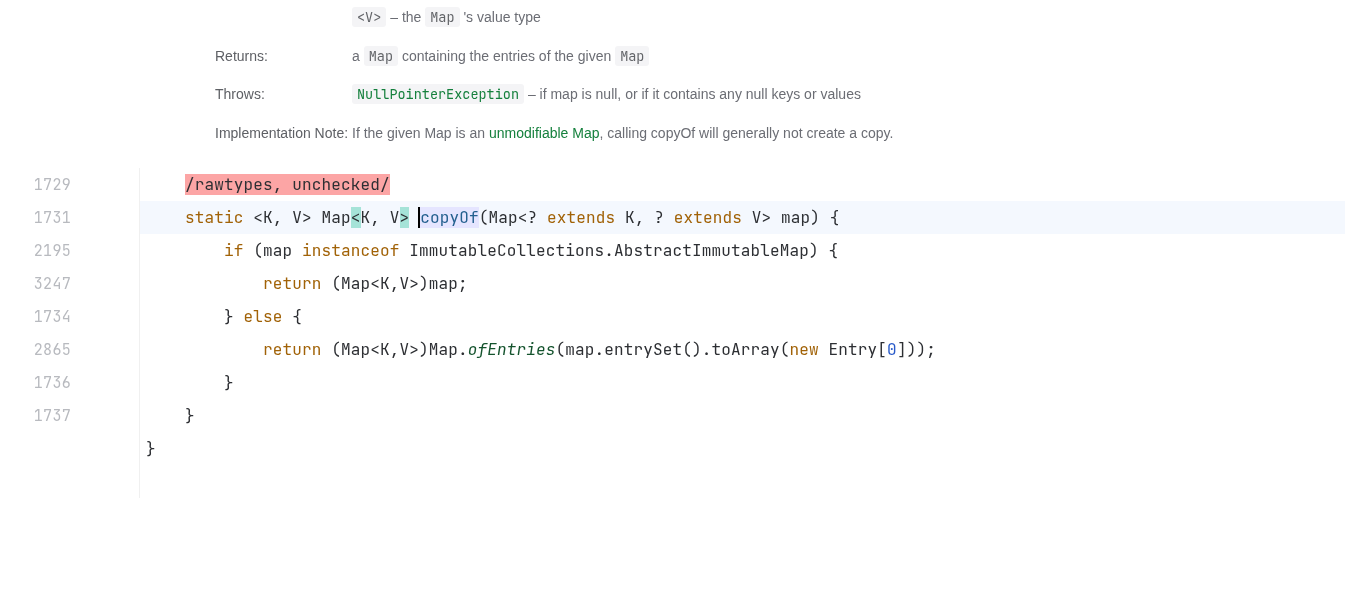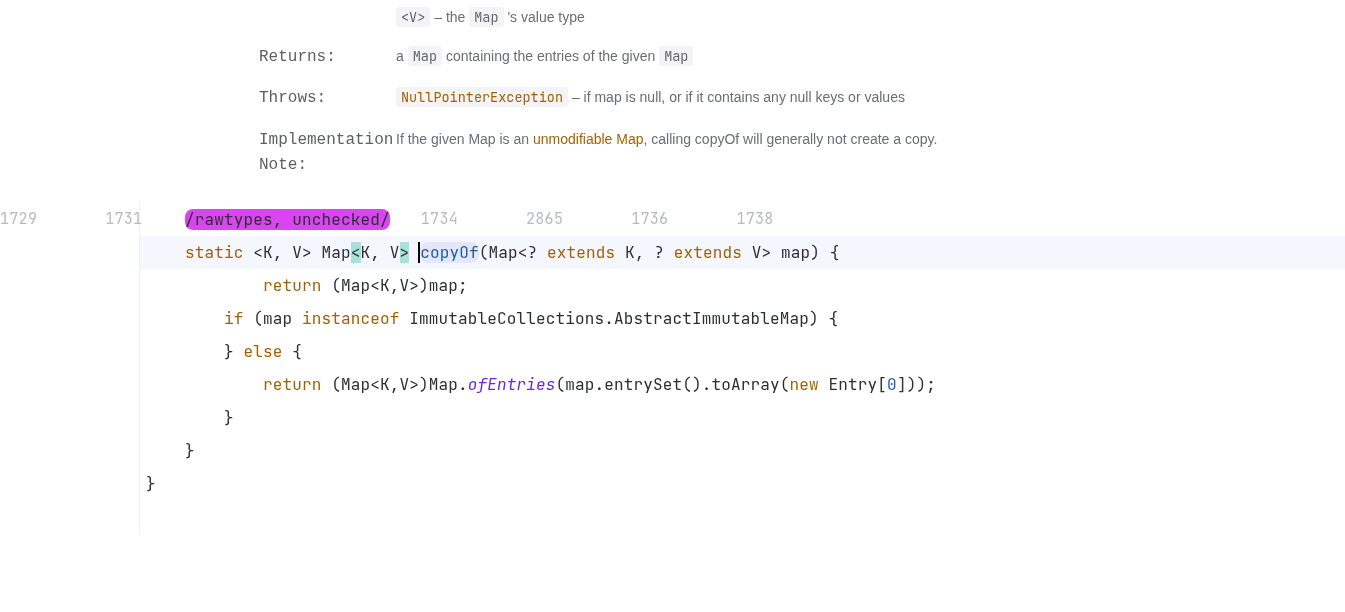--- a/index.html
+++ b/index.html
@@ -17,51 +17,49 @@
   .doc-section {
     padding: 0 0 14px 0;
     font-family: -apple-system, 'Segoe UI', Arial, sans-serif;
     font-size: 14px;
     color: #6b6d74;
   }
   .doc-row {
     display: flex;
     padding: 6px 0 10px 215px;
     line-height: 1.6;
-    margin-left: 44px;
   }
   .doc-label {
     width: 137px;
     flex-shrink: 0;
     color: #5e6065;
-    font-size: 16px;
-    font-family: Liberation Mono, monospace;
+    font-size: 14px;
   }
   .doc-value {
     color: #6b6d74;
     font-size: 14px;
     max-width: 620px;
   }
   .code-badge {
     background: #f4f4f6;
     border-radius: 3px;
     padding: 1px 5px;
     font-family: 'JetBrains Mono', 'Consolas', monospace;
     font-size: 13.5px;
     color: #636569;
   }
-  .link { color: #a16207; }
+  .link { color: #15803d; }
   .editor-area {
     display: flex;
   }
   .gutter {
     width: 140px;
     flex-shrink: 0;
     display: flex;
-    flex-direction: row;
+    flex-direction: column;
     border-right: 1px solid #f0f0f0;
   }
   .gutter-row {
     display: flex;
     justify-content: flex-end;
     align-items: center;
     height: 33px;
     position: relative;
   }
   .ln {
@@ -85,35 +83,35 @@
     line-height: 33px;
     letter-spacing: 0.15px;
   }
   .code-line {
     height: 33px;
     white-space: pre;
     padding-left: 6px;
     position: relative;
   }
   .code-line.active { background: #f4f8fe; }
-  .hl-green { background: #d946ef; border-radius: 8px; }
+  .hl-green { background: #fca5a5; }
   .hl-teal { background: #a5e3d8; }
-  .sel-purple { background: #e5e5ff; border-radius: 8px; }
+  .sel-purple { background: #e5e5ff; }
   .caret {
     display: inline-block;
     width: 0;
     height: 21px;
     border-left: 2px solid #000000;
     vertical-align: middle;
     margin-top: -3px;
     margin-left: -1px;
   }
   .kw { color: #a16207; }
   .mtd { color: #24608f; }
-  .static-call { color: #6d28d9; font-style: italic; }
+  .static-call { color: #14532d; font-style: italic; }
   .num { color: #2759c9; }
   .txt { color: #2d2f33; }
 </style>
 </head>
 <body>
 
 <div class="doc-section">
   <div class="doc-row">
     <div class="doc-label"></div>
     <div class="doc-value">
@@ -157,28 +155,28 @@
     <div class="gutter-row">
         <span class="ln">1734</span>
       </div>
     <div class="gutter-row">
         <span class="ln">2865</span>
       </div>
     <div class="gutter-row">
         <span class="ln">1736</span>
       </div>
     <div class="gutter-row">
-        <span class="ln">1738</span>
+        <span class="ln">1737</span>
       </div>
   </div>
   <div class="code-area">
     <div class="code-line">    <span class="hl-green txt">/rawtypes, unchecked/</span></div>
     <div class="code-line active">    <span class="kw">static</span><span> </span><span class="txt">&lt;K, V&gt; Map</span><span class="hl-teal txt">&lt;</span><span class="txt">K, V</span><span class="hl-teal txt">&gt;</span><span> </span><span class="caret"></span><span class="sel-purple mtd">copyOf</span><span class="txt">(</span><span class="txt">Map&lt;? </span><span class="kw">extends</span><span class="txt"> K, ? </span><span class="kw">extends</span><span class="txt"> V&gt; map) {</span></div>
+    <div class="code-line">        <span class="kw">if</span><span class="txt"> (map </span><span class="kw">instanceof</span><span class="txt"> ImmutableCollections.AbstractImmutableMap) {</span></div>
     <div class="code-line">            <span class="kw">return</span><span class="txt"> (Map&lt;K,V&gt;)map;</span></div>
-    <div class="code-line">        <span class="kw">if</span><span class="txt"> (map </span><span class="kw">instanceof</span><span class="txt"> ImmutableCollections.AbstractImmutableMap) {</span></div>
     <div class="code-line">        <span class="txt">} </span><span class="kw">else</span><span class="txt"> {</span></div>
     <div class="code-line">            <span class="kw">return</span><span class="txt"> (Map&lt;K,V&gt;)Map.</span><span class="static-call">ofEntries</span><span class="txt">(map.entrySet().toArray(</span><span class="kw">new</span><span class="txt"> Entry[</span><span class="num">0</span><span class="txt">]));</span></div>
     <div class="code-line">        <span class="txt">}</span></div>
     <div class="code-line">    <span class="txt">}</span></div>
     <div class="code-line"><span class="txt">}</span></div>
     <div class="code-line"><span class="txt"></span></div>
   </div>
 </div>
 
 </body></html>

